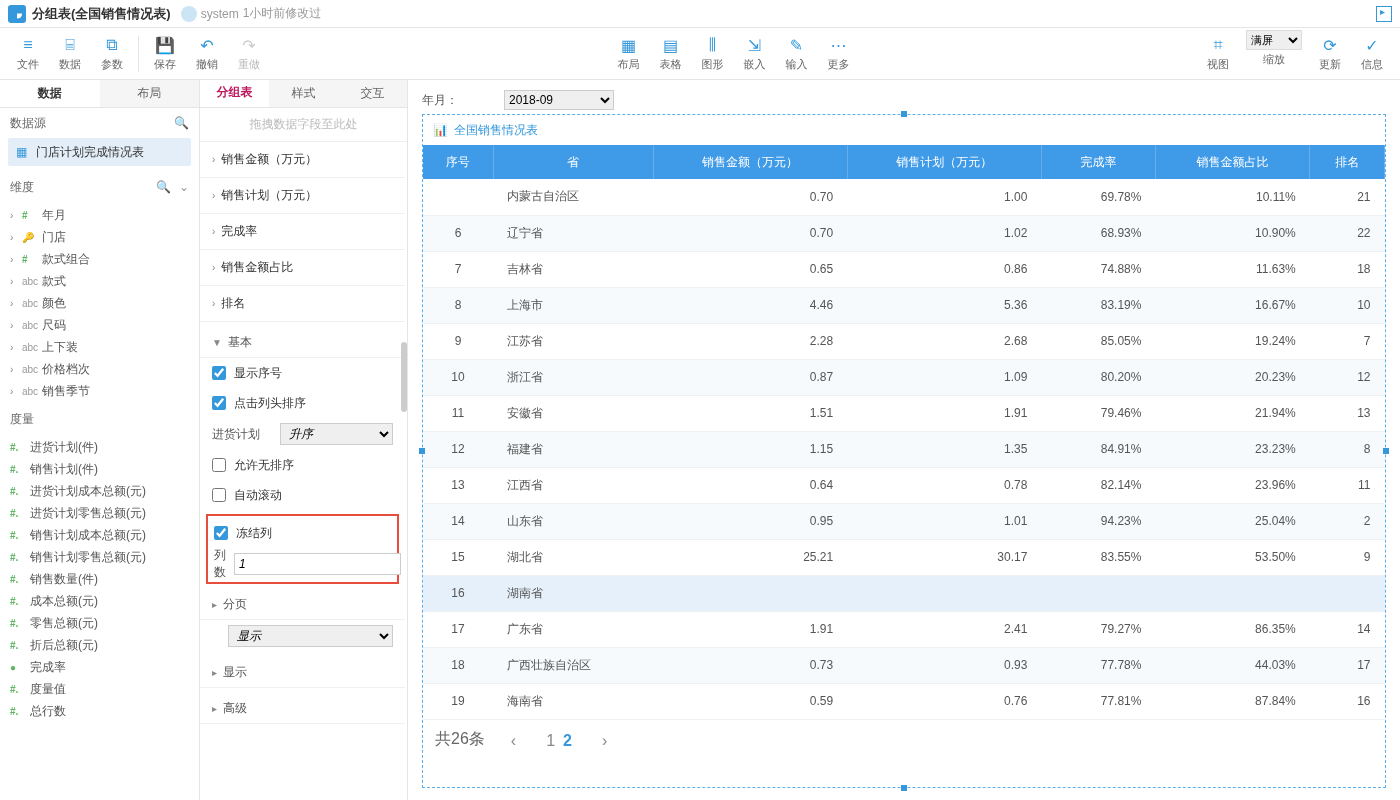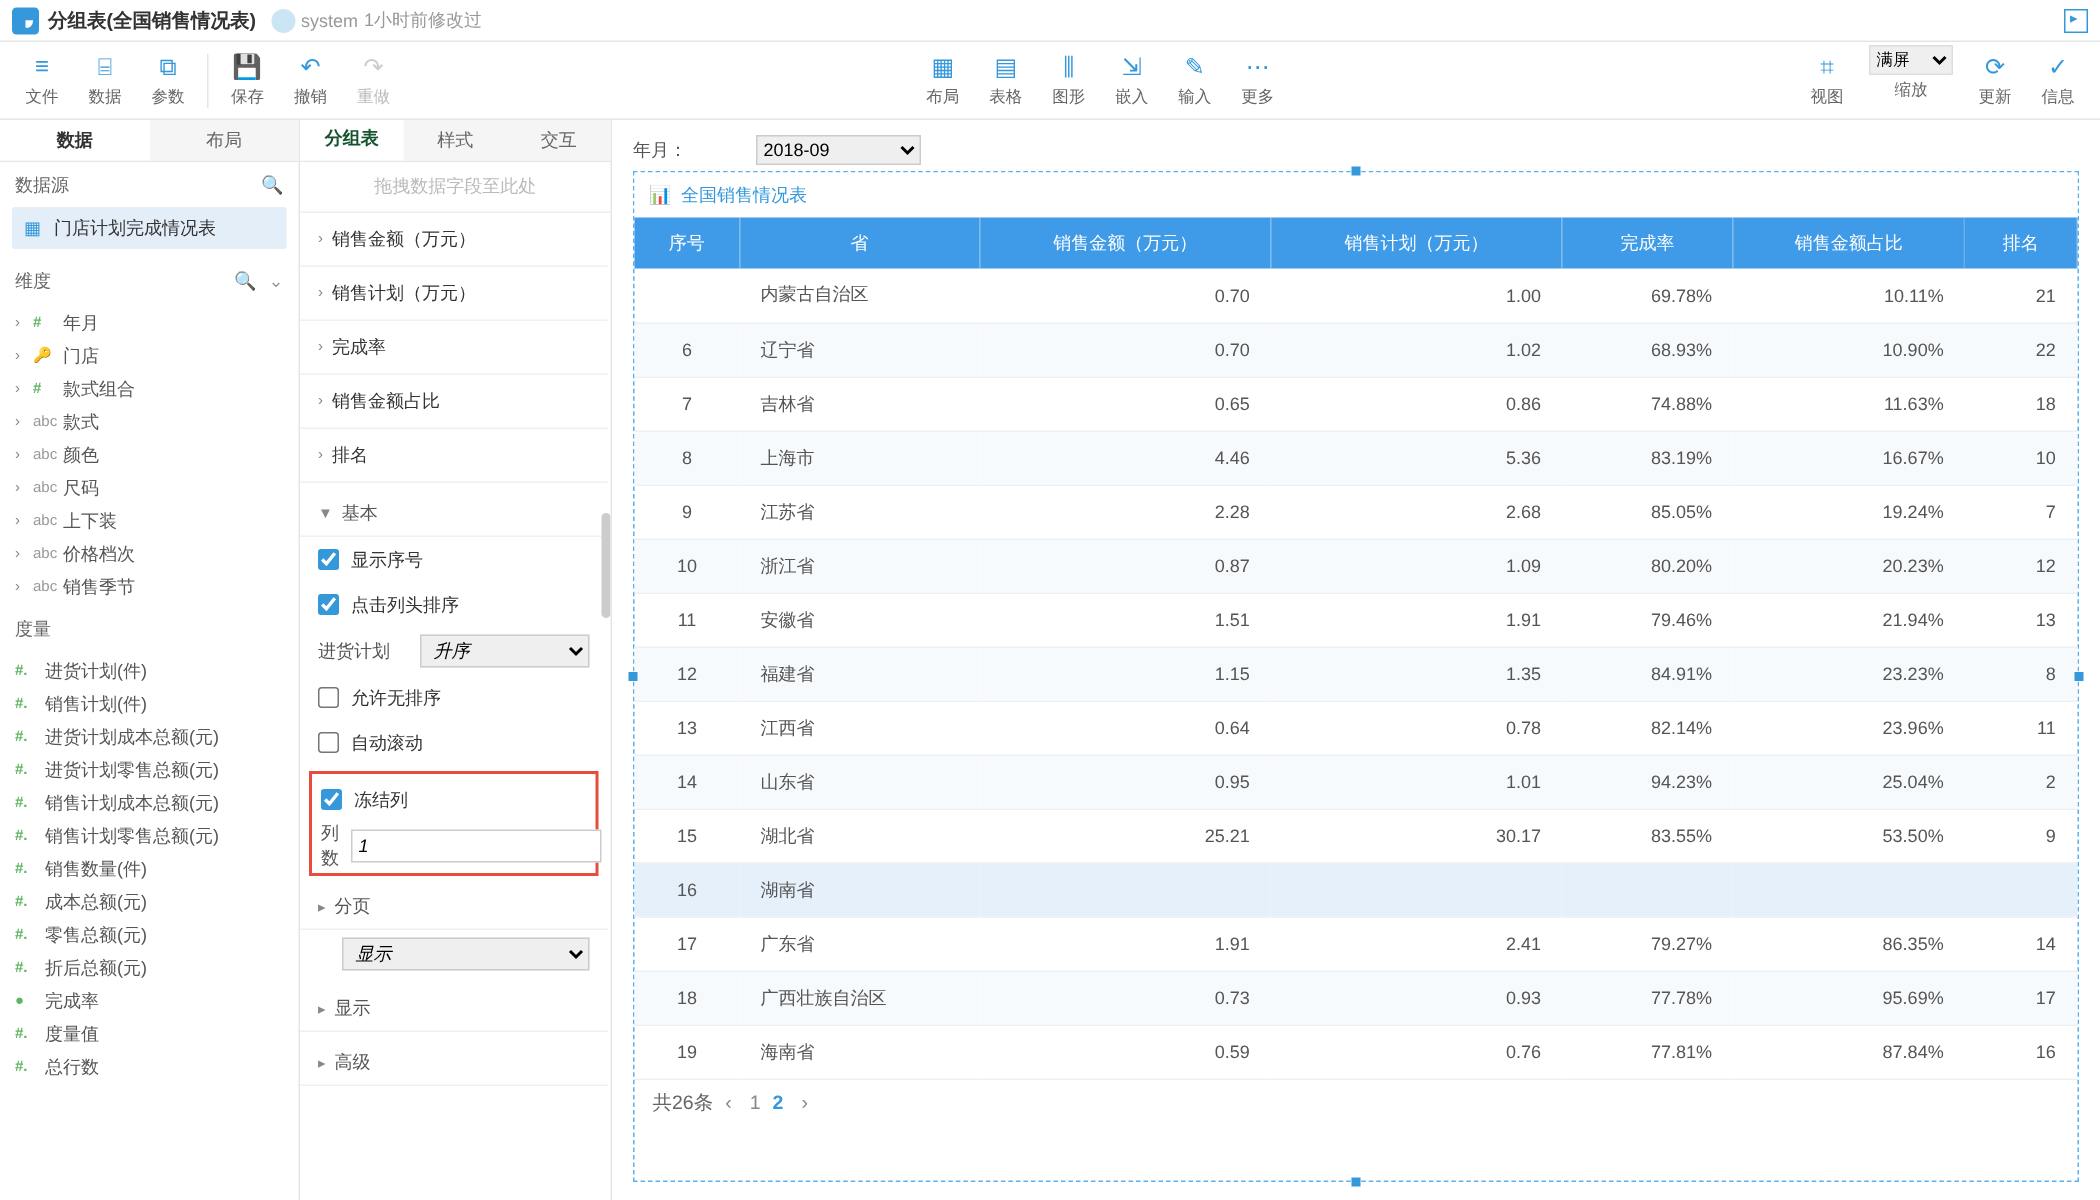--- a/index.html
+++ b/index.html
@@ -52,21 +52,21 @@
 .tree-item .tico { width: 20px; color: #999; font-size: 10px; }
 .tree-item .tico.hash { color: #60b562; font-weight: bold; }
 .tree-item .tico.key { color: #f5a623; }
 .tree-item .tico.dot { color: #60b562; }
 .tree-item .tlbl { color: #555; }
 
 
 .config { width: 208px; border-right: 1px solid #e5e5e5; display: flex; flex-direction: column; background: #fff; }
 .config-tabs { height: 28px; display: flex; border-bottom: 1px solid #e5e5e5; }
 .config-tabs .tab { flex: 1; display: flex; align-items: center; justify-content: center; cursor: pointer; color: #666; background: #f5f5f5; }
-.config-tabs .tab.active { font-weight: bold; color: #14532d; background: #fff; border-bottom: 2px solid transparent; }
+.config-tabs .tab.active { font-weight: bold; color: #be185d; background: #fff; border-bottom: 2px solid transparent; }
 .drop-area { height: 34px; display: flex; align-items: center; justify-content: center; color: #bbb; font-size: 12px; border-bottom: 1px solid #eee; }
 .config-body { flex: 1; overflow: auto; padding-right: 2px; position: relative; }
 .field-row { height: 36px; display: flex; align-items: center; padding: 0 12px; border-bottom: 1px solid #f0f0f0; cursor: pointer; }
 .field-row .chev { color: #888; font-size: 10px; margin-right: 6px; }
 .group-head { height: 30px; display: flex; align-items: center; padding: 0 12px; font-weight: normal; color: #555; border-bottom: 1px solid #f0f0f0; cursor: pointer; margin-top: 6px; }
 .group-head .tri { font-size: 10px; color: #888; margin-right: 6px; }
 .check-row { height: 30px; display: flex; align-items: center; padding: 0 12px; }
 .check-row input[type=checkbox] { margin-right: 8px; accent-color: #3498db; width: 14px; height: 14px; }
 .ctrl-row { height: 32px; display: flex; align-items: center; padding: 0 12px; gap: 8px; }
 .ctrl-row .clabel { width: 60px; color: #555; }
@@ -89,21 +89,21 @@
 .widget .h-w { left: -4px; top: 50%; margin-top: -3px; }
 .widget-title { height: 30px; background: #fff; display: flex; align-items: center; padding: 0 10px; color: #3498db; font-size: 12px; gap: 6px; }
 .widget-title .wicon { color: #3498db; }
 .data-table { width: 100%; border-collapse: collapse; }
 .data-table th { background: #3f9ae8; color: #fff; font-weight: normal; height: 34px; padding: 0 10px; font-size: 12px; border-right: 1px solid rgba(255,255,255,0.2); }
 .data-table td { height: 36px; padding: 0 14px; border-bottom: 1px solid #eef1f4; font-size: 12px; color: #555; }
 .data-table tbody tr:nth-child(even) td { background: #f7fafd; }
 .data-table tbody tr.sel td { background: #e6f0fa; }
 .data-table .num { text-align: right; }
 .data-table .ctr { text-align: center; }
-.pager { height: 30px; display: flex; align-items: center; padding: 0 12px; gap: 8px; color: #666; font-size: 13px; }
+.pager { height: 30px; display: flex; align-items: flex-end; padding: 0 12px; gap: 26px; color: #666; font-size: 16px; }
 .pager .pg { cursor: pointer; color: #888; }
 .pager .pg.cur { color: #3498db; font-weight: bold; }
 </style>
 </head>
 <body>
 
 <div class="app">
 
   <div class="titlebar">
     <div class="logo"></div>
@@ -550,21 +550,21 @@
                 <td class="num">79.27%</td>
                 <td class="num">86.35%</td>
                 <td class="num">14</td>
               </tr>
               <tr>
                 <td class="ctr">18</td>
                 <td>广西壮族自治区</td>
                 <td class="num">0.73</td>
                 <td class="num">0.93</td>
                 <td class="num">77.78%</td>
-                <td class="num">95.69%</td>
+                <td class="num">44.03%</td>
                 <td class="num">17</td>
               </tr>
               <tr>
                 <td class="ctr">19</td>
                 <td>海南省</td>
                 <td class="num">0.59</td>
                 <td class="num">0.76</td>
                 <td class="num">77.81%</td>
                 <td class="num">87.84%</td>
                 <td class="num">16</td>

